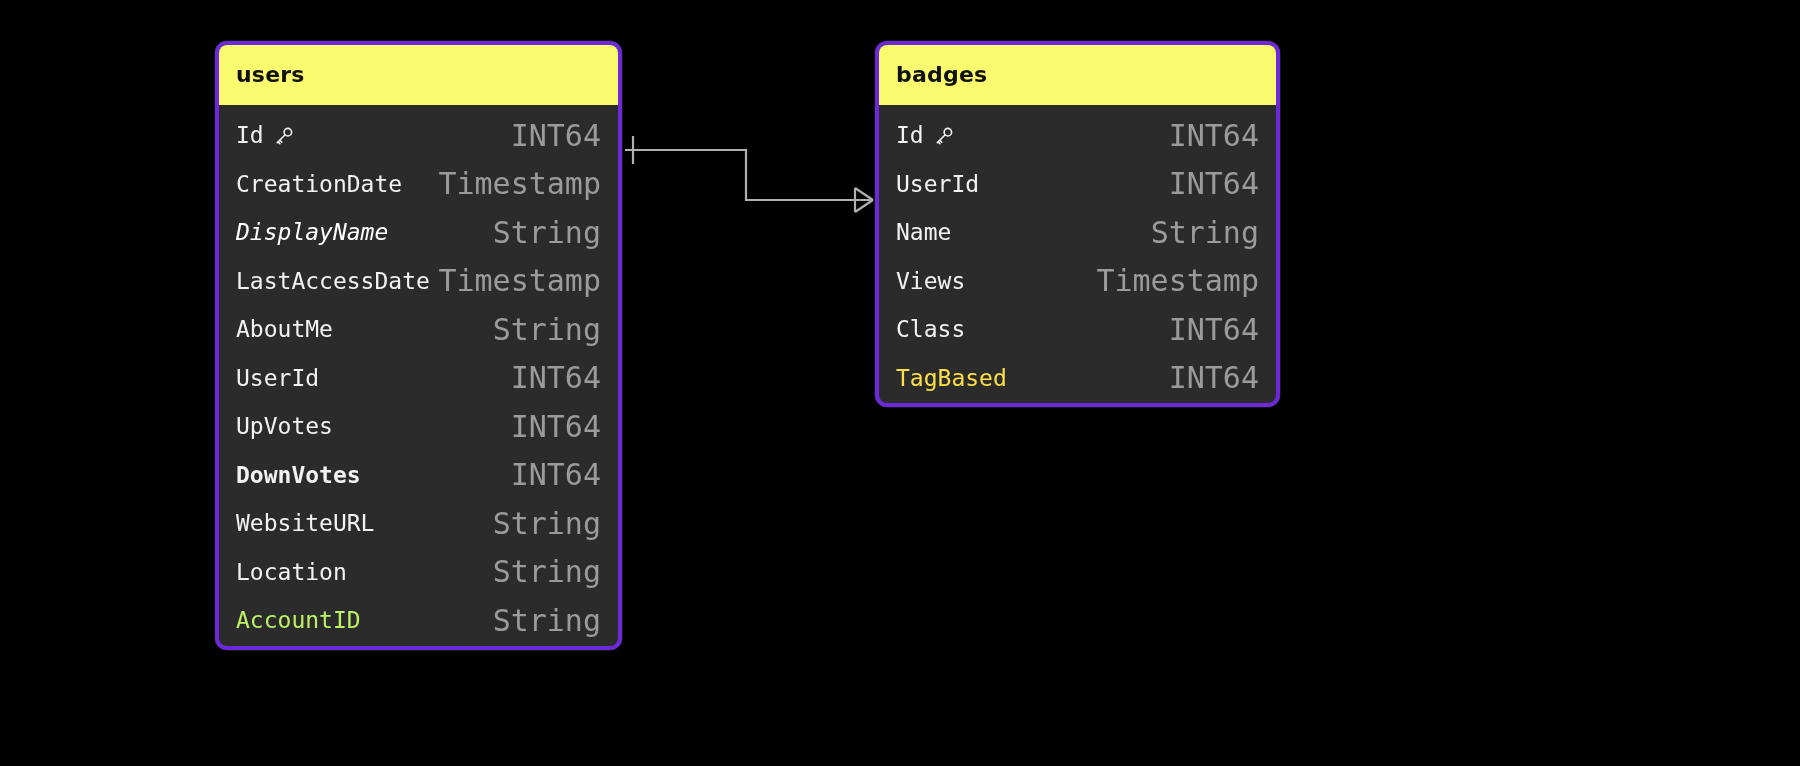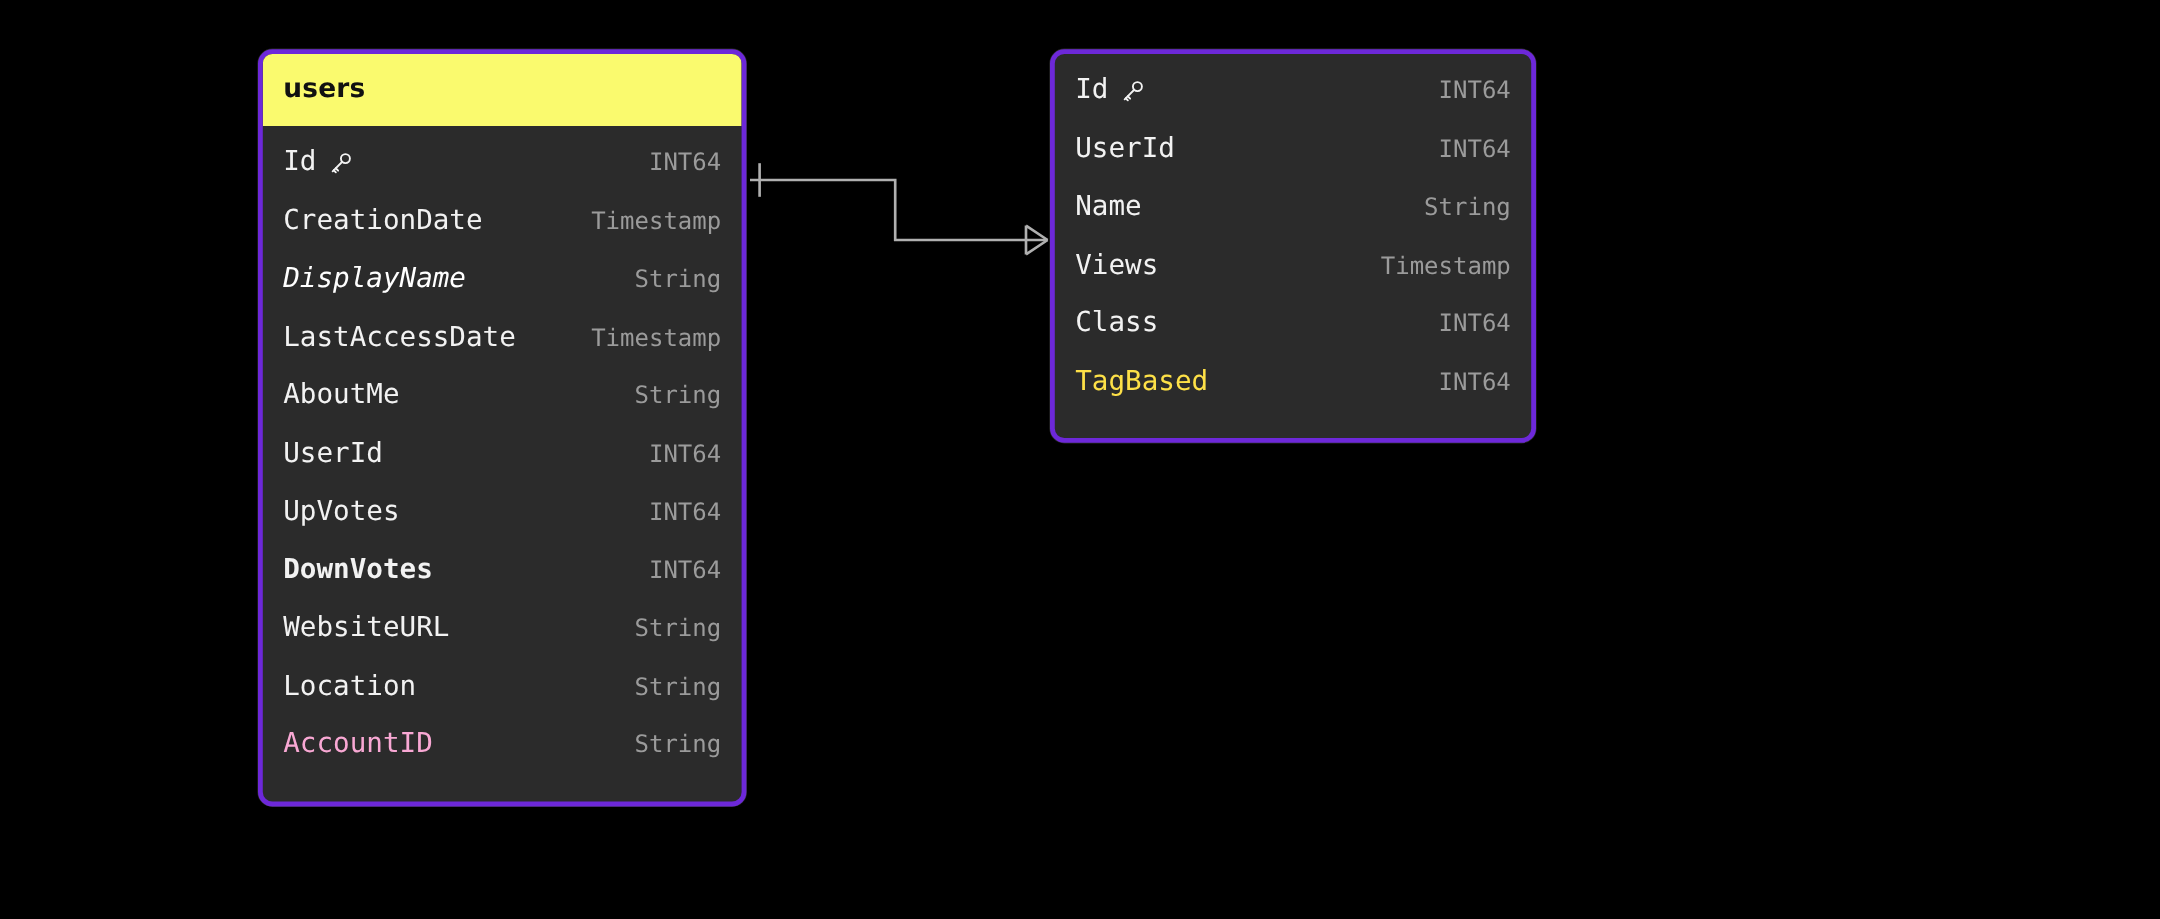--- a/index.html
+++ b/index.html
@@ -38,21 +38,21 @@
     color: #111111;
     font-family: "DejaVu Sans", "Liberation Sans", sans-serif;
     font-weight: bold;
     font-size: 22px;
     line-height: 1;
     padding: 19px 0 19px 17px;
     letter-spacing: 0.2px;
   }
 
   .er-body {
-    padding: 6px 0 23px 0;
+    padding: 6px 0 1px 0;
   }
 
   .er-row {
     display: flex;
     align-items: center;
     justify-content: space-between;
     padding: 0 17px;
     height: 48.5px;
   }
 
@@ -60,21 +60,21 @@
     display: flex;
     align-items: center;
     gap: 9px;
     color: #f2f2f2;
     font-size: 23px;
     white-space: nowrap;
   }
 
   .er-col-type {
     color: #9b9b9b;
-    font-size: 20px;
+    font-size: 30px;
     white-space: nowrap;
     text-align: center;
   }
 
   .key-icon {
     display: inline-block;
     width: 22px;
     height: 22px;
     flex: 0 0 22px;
     position: relative;
@@ -165,29 +165,30 @@
           </div>
           <div class="er-col-type" style="color: rgb(155, 155, 155);">String</div>
         </div>
         <div class="er-row">
           <div class="er-col-name" style="color: rgb(242, 242, 242);">
             <span>Location</span>
           </div>
           <div class="er-col-type" style="color: rgb(155, 155, 155);">String</div>
         </div>
         <div class="er-row">
-          <div class="er-col-name" style="color: #f9a8d4; text-align: center;">
+          <div class="er-col-name" style="color: #bef264; text-align: center;">
             <span>AccountID</span>
           </div>
           <div class="er-col-type" style="color: rgb(155, 155, 155);">String</div>
         </div>
       </div>
   </div>
 
   <div class="er-table" id="table-badges" style="background: rgb(43, 43, 43);">
+    <div class="er-header" style="background: rgb(250, 250, 110);">badges</div>
     <div class="er-body" id="cols-badges">
         <div class="er-row">
           <div class="er-col-name" style="color: rgb(242, 242, 242);">
             <span>Id</span>
             <span class="key-icon">
               <svg viewBox="0 0 24 24" fill="none" stroke="#f2f2f2" stroke-width="1.7" stroke-linecap="round" stroke-linejoin="round">
                 <circle cx="16.2" cy="7.8" r="4.1"></circle>
                 <path d="M13.3 10.7 L4.6 19.4"></path>
                 <path d="M7.4 16.6 L9.6 18.8"></path>
                 <path d="M5.6 18.4 L7.5 20.3"></path>

